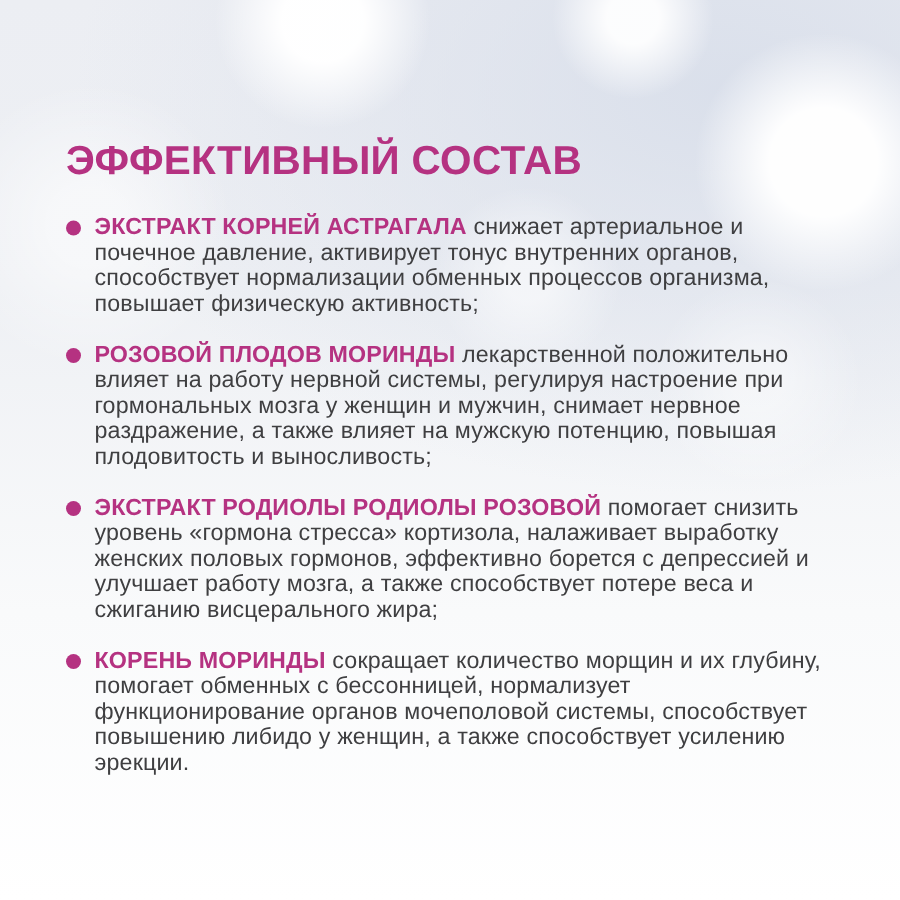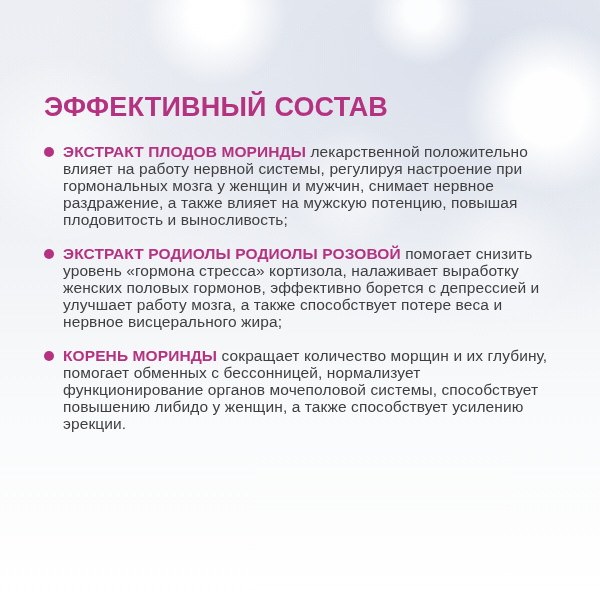--- a/index.html
+++ b/index.html
@@ -67,34 +67,41 @@
 </head>
 <body>
 
 <div class="page">
   <div class="content">
 
     <h1 class="title">ЭФФЕКТИВНЫЙ СОСТАВ</h1>
 
     <ul class="ingredients">
 
+      <li>
+        <span class="dot"></span>
+        <p class="item-text">
+          <strong class="item-name">ЭКСТРАКТ КОРНЕЙ АСТРАГАЛА</strong>
+          <span>снижает артериальное и почечное давление, активирует тонус внутренних органов, способствует нормализации обменных процессов организма, повышает физическую активность;</span>
+        </p>
+      </li>
 
       <li>
         <span class="dot"></span>
         <p class="item-text">
-          <strong class="item-name">ЭКСТРАКТ ПЛОДОВ МОРИНДЫ</strong>
+          <strong class="item-name">РОЗОВОЙ ПЛОДОВ МОРИНДЫ</strong>
           <span>лекарственной положительно влияет на работу нервной системы, регулируя настроение при гормональных мозга у женщин и мужчин, снимает нервное раздражение, а также влияет на мужскую потенцию, повышая плодовитость и выносливость;</span>
         </p>
       </li>
 
       <li>
         <span class="dot"></span>
         <p class="item-text">
           <strong class="item-name">ЭКСТРАКТ РОДИОЛЫ РОДИОЛЫ РОЗОВОЙ</strong>
-          <span>помогает снизить уровень «гормона стресса» кортизола, налаживает выработку женских половых гормонов, эффективно борется с депрессией и улучшает работу мозга, а также способствует потере веса и нервное висцерального жира;</span>
+          <span>помогает снизить уровень «гормона стресса» кортизола, налаживает выработку женских половых гормонов, эффективно борется с депрессией и улучшает работу мозга, а также способствует потере веса и сжиганию висцерального жира;</span>
         </p>
       </li>
 
       <li>
         <span class="dot"></span>
         <p class="item-text">
           <strong class="item-name">КОРЕНЬ МОРИНДЫ</strong>
           <span>сокращает количество морщин и их глубину, помогает обменных с бессонницей, нормализует функционирование органов мочеполовой системы, способствует повышению либидо у женщин, а также способствует усилению эрекции.</span>
         </p>
       </li>

